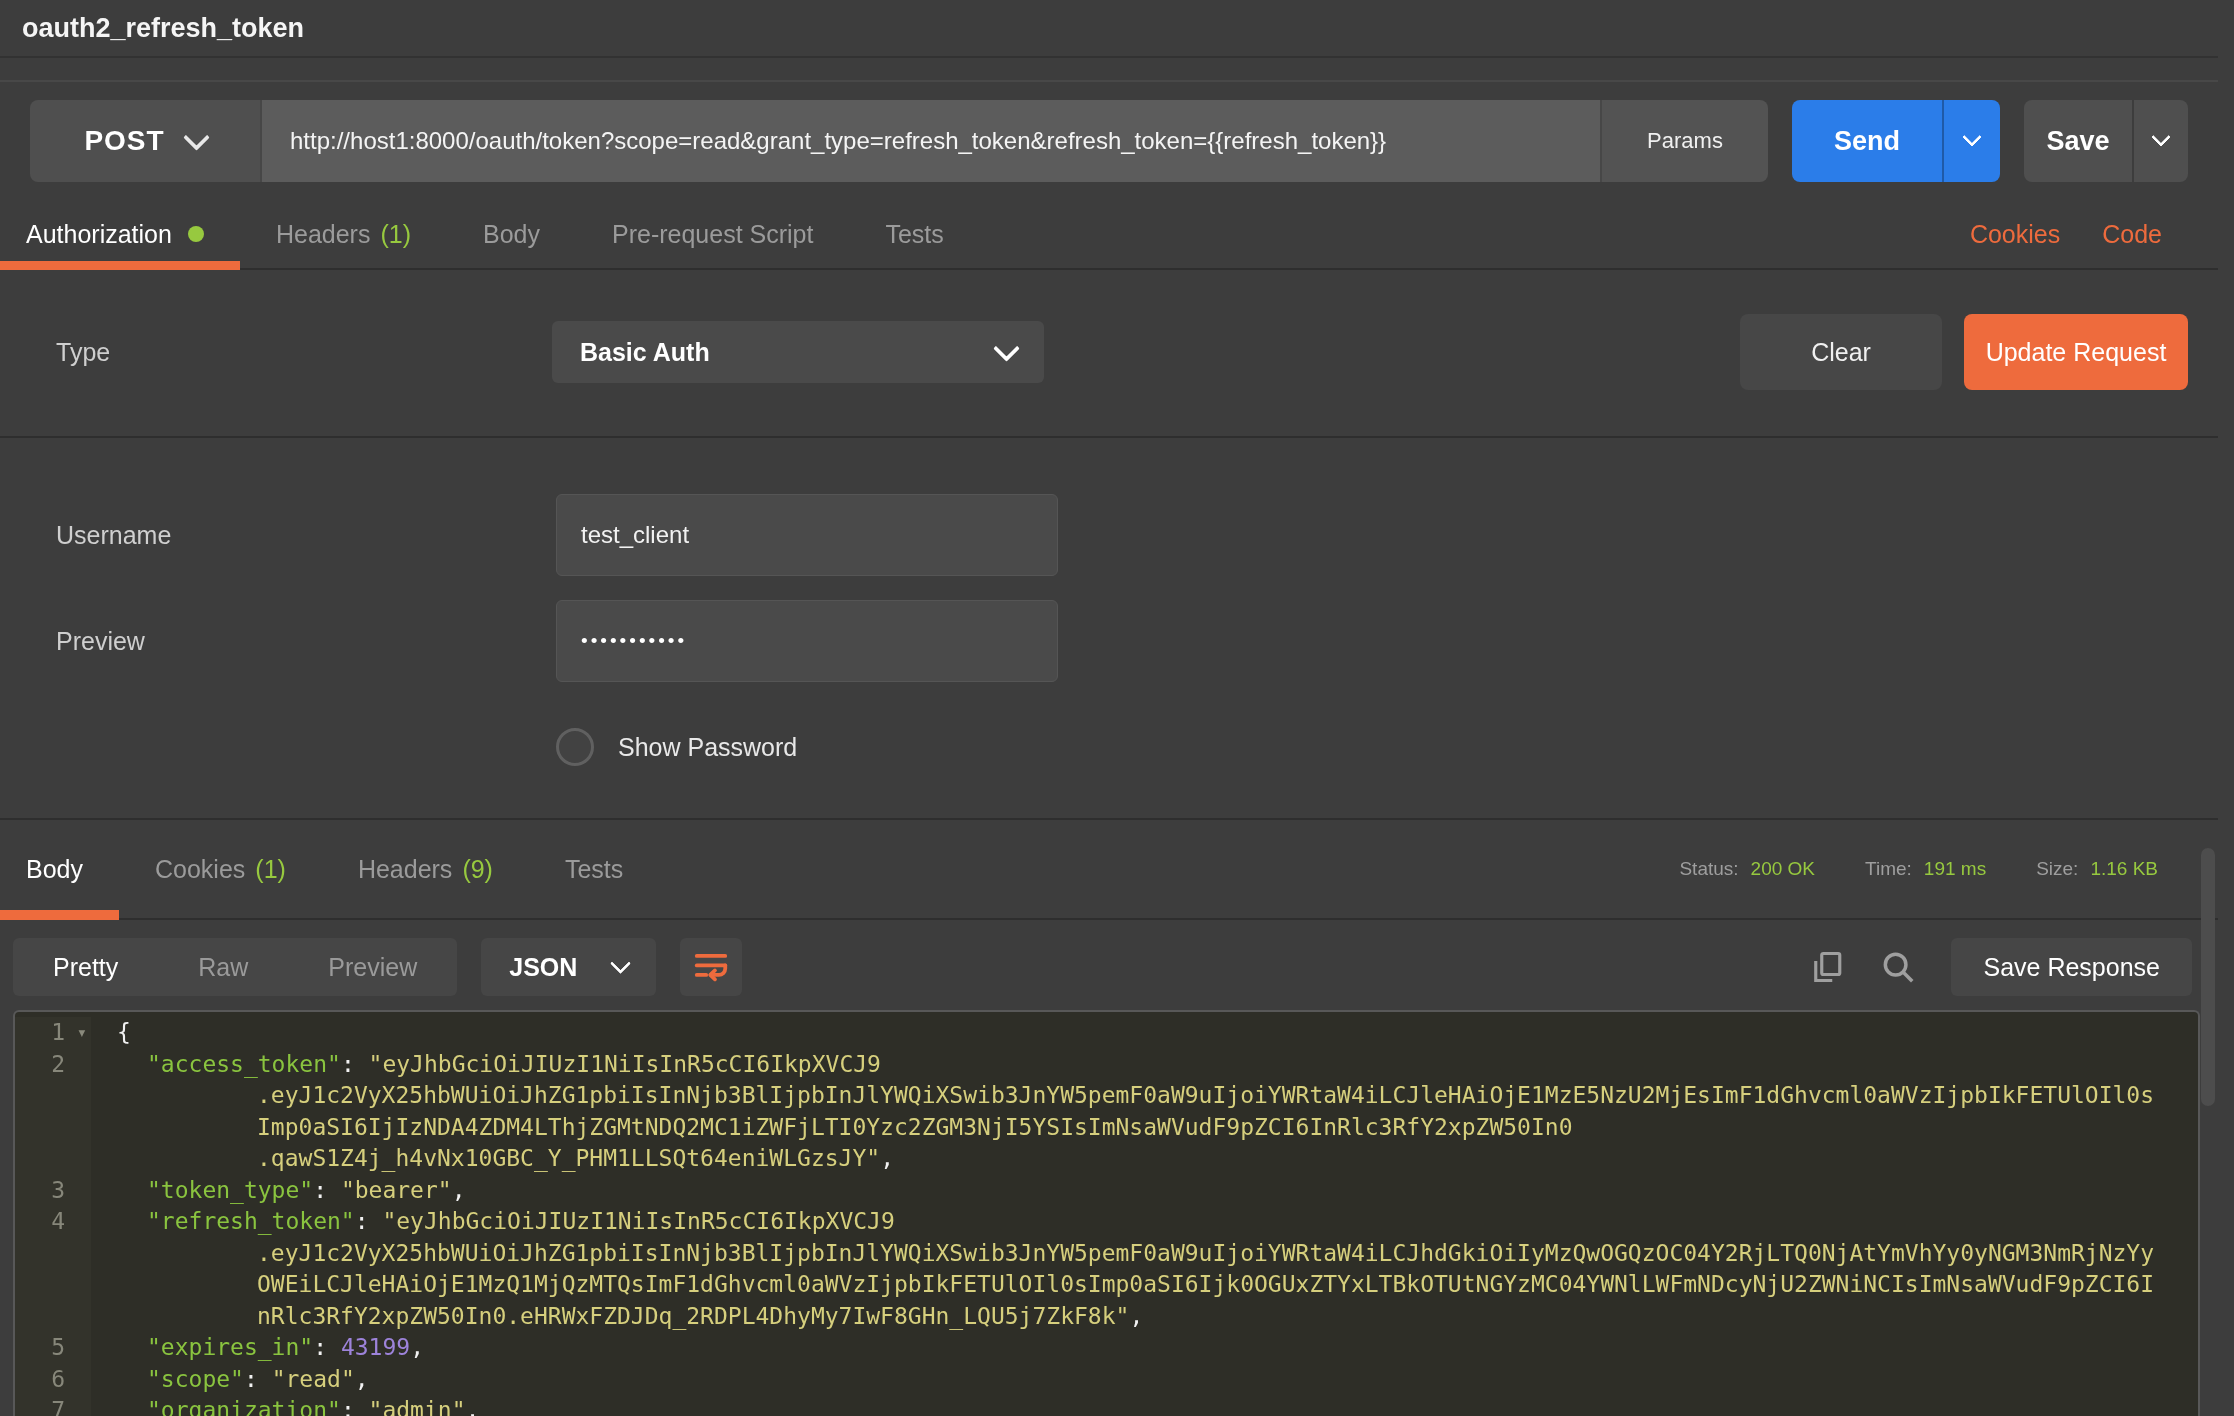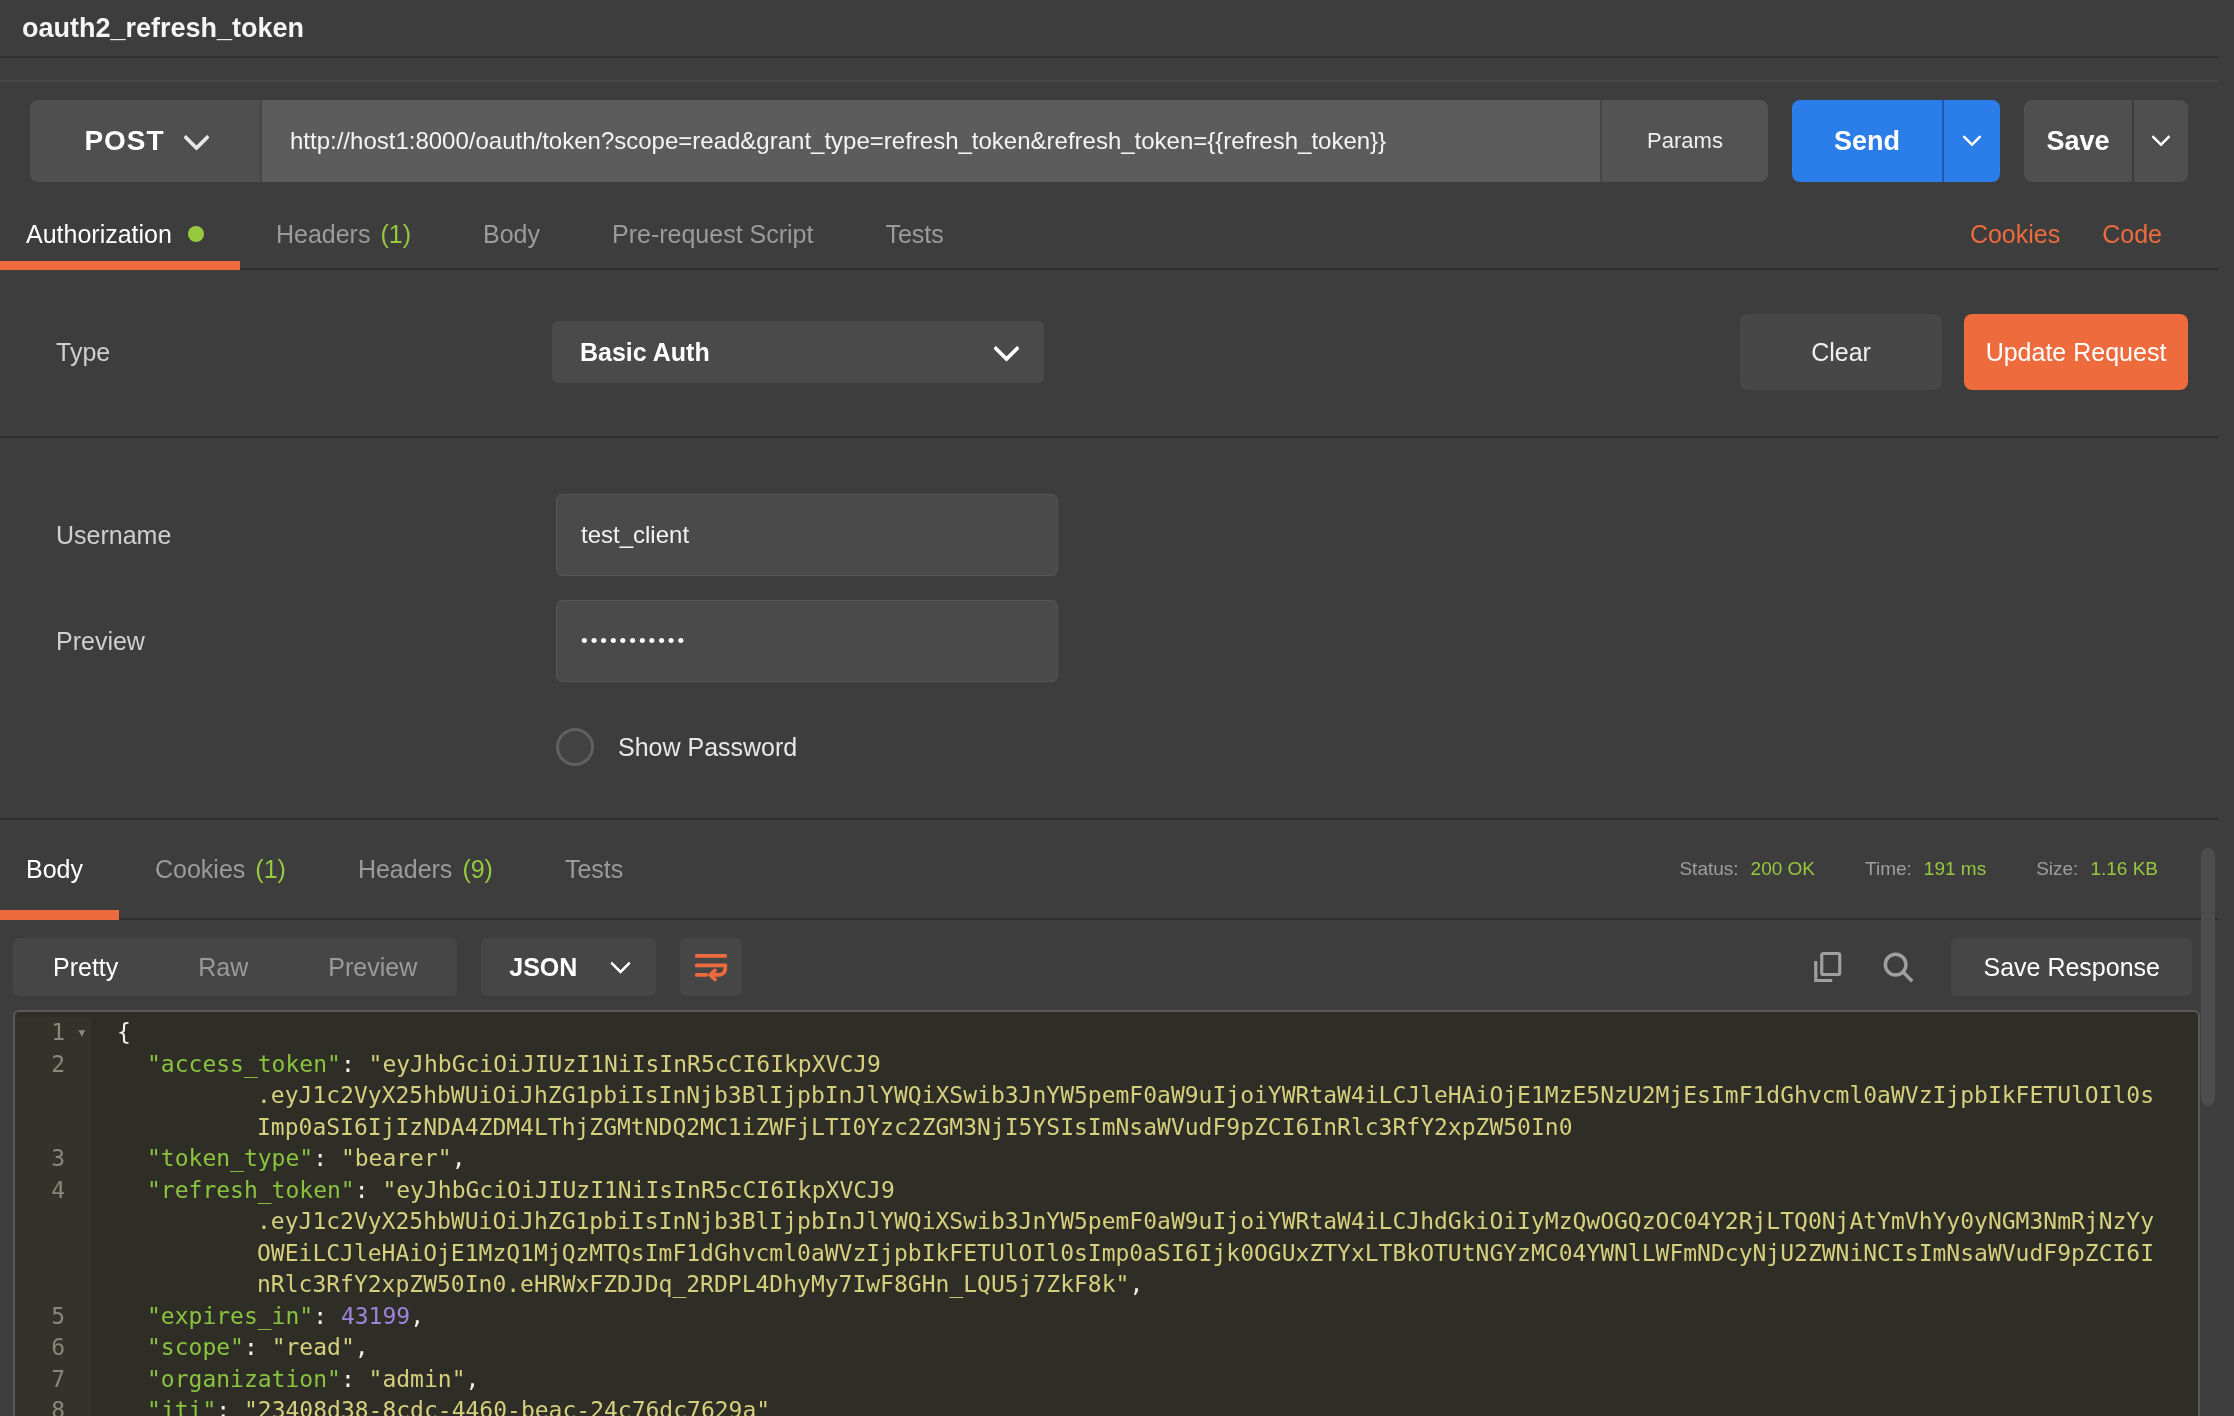--- a/index.html
+++ b/index.html
@@ -301,20 +301,24 @@
         </div>
         <div class="code-row">
           <div class="gutter"></div>
           <div class="code-content ind2"><span class="tok-str">.eyJ1c2VyX25hbWUiOiJhZG1pbiIsInNjb3BlIjpbInJlYWQiXSwib3JnYW5pemF0aW9uIjoiYWRtaW4iLCJleHAiOjE1MzE5NzU2MjEsImF1dGhvcml0aWVzIjpbIkFETUlOIl0s</span></div>
         </div>
         <div class="code-row">
           <div class="gutter"></div>
           <div class="code-content ind2"><span class="tok-str">Imp0aSI6IjIzNDA4ZDM4LThjZGMtNDQ2MC1iZWFjLTI0Yzc2ZGM3NjI5YSIsImNsaWVudF9pZCI6InRlc3RfY2xpZW50In0</span></div>
         </div>
         <div class="code-row">
+          <div class="gutter"></div>
+          <div class="code-content ind2"><span class="tok-str">.qawS1Z4j_h4vNx10GBC_Y_PHM1LLSQt64eniWLGzsJY"</span><span class="tok-punct">,</span></div>
+        </div>
+        <div class="code-row">
           <div class="gutter"><span>3</span></div>
           <div class="code-content ind1"><span class="tok-key">"token_type"</span><span class="tok-punct">: </span><span class="tok-str">"bearer"</span><span class="tok-punct">,</span></div>
         </div>
         <div class="code-row">
           <div class="gutter"><span>4</span></div>
           <div class="code-content ind1"><span class="tok-key">"refresh_token"</span><span class="tok-punct">: </span><span class="tok-str">"eyJhbGciOiJIUzI1NiIsInR5cCI6IkpXVCJ9</span></div>
         </div>
         <div class="code-row">
           <div class="gutter"></div>
           <div class="code-content ind2"><span class="tok-str">.eyJ1c2VyX25hbWUiOiJhZG1pbiIsInNjb3BlIjpbInJlYWQiXSwib3JnYW5pemF0aW9uIjoiYWRtaW4iLCJhdGkiOiIyMzQwOGQzOC04Y2RjLTQ0NjAtYmVhYy0yNGM3NmRjNzYy</span></div>

